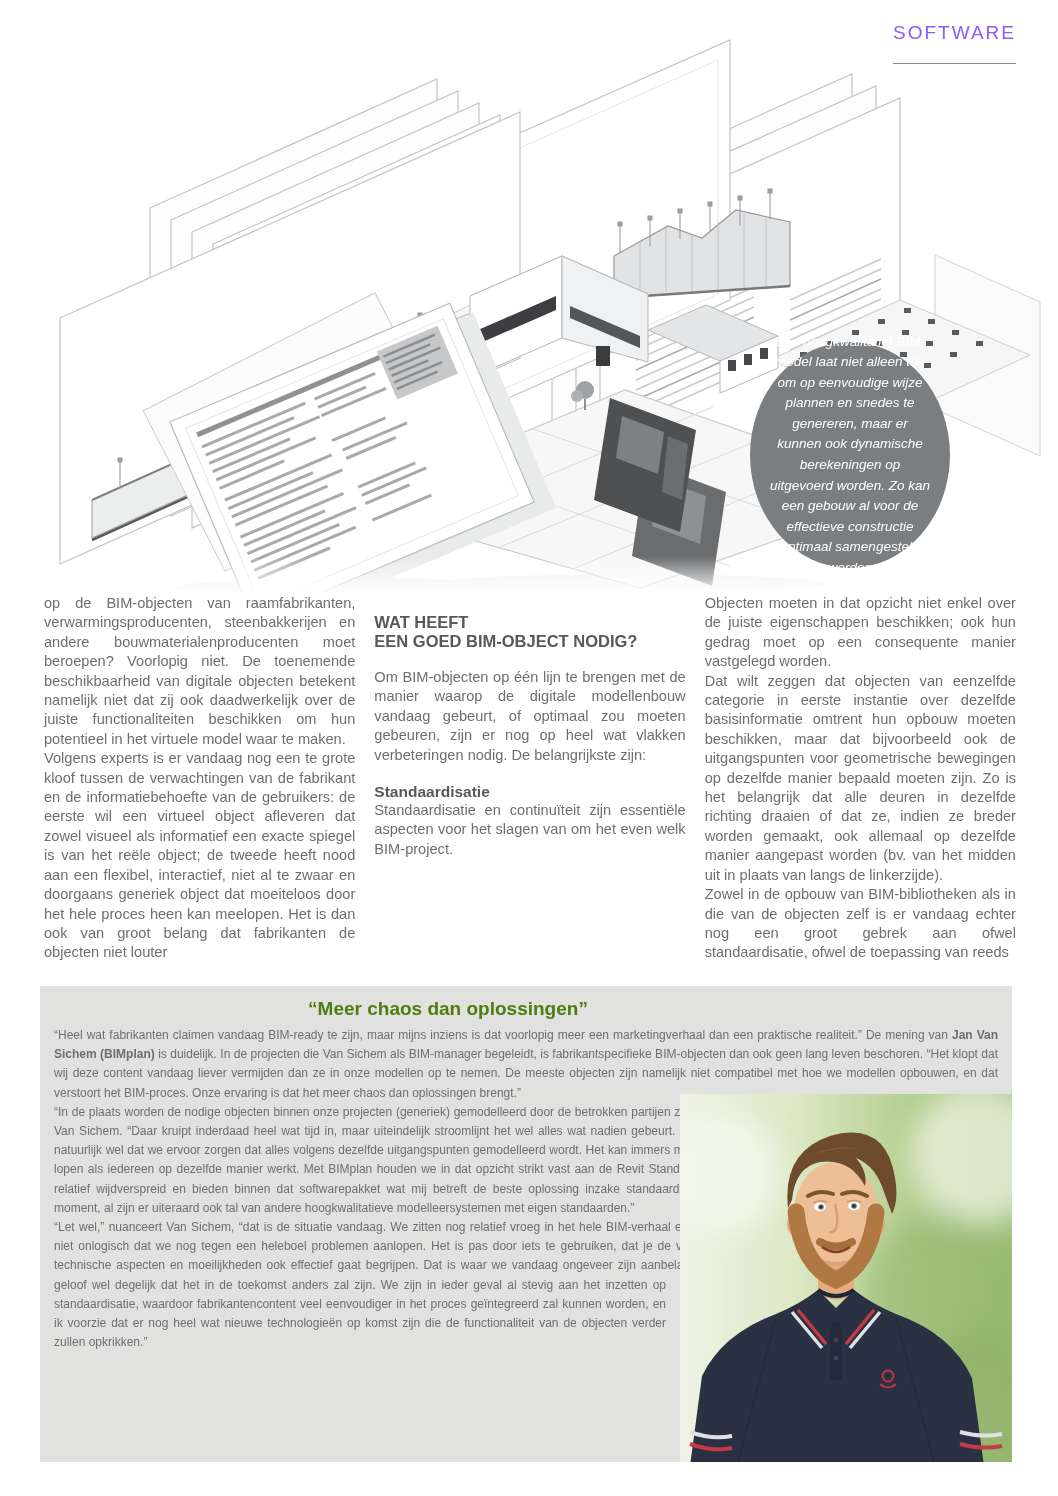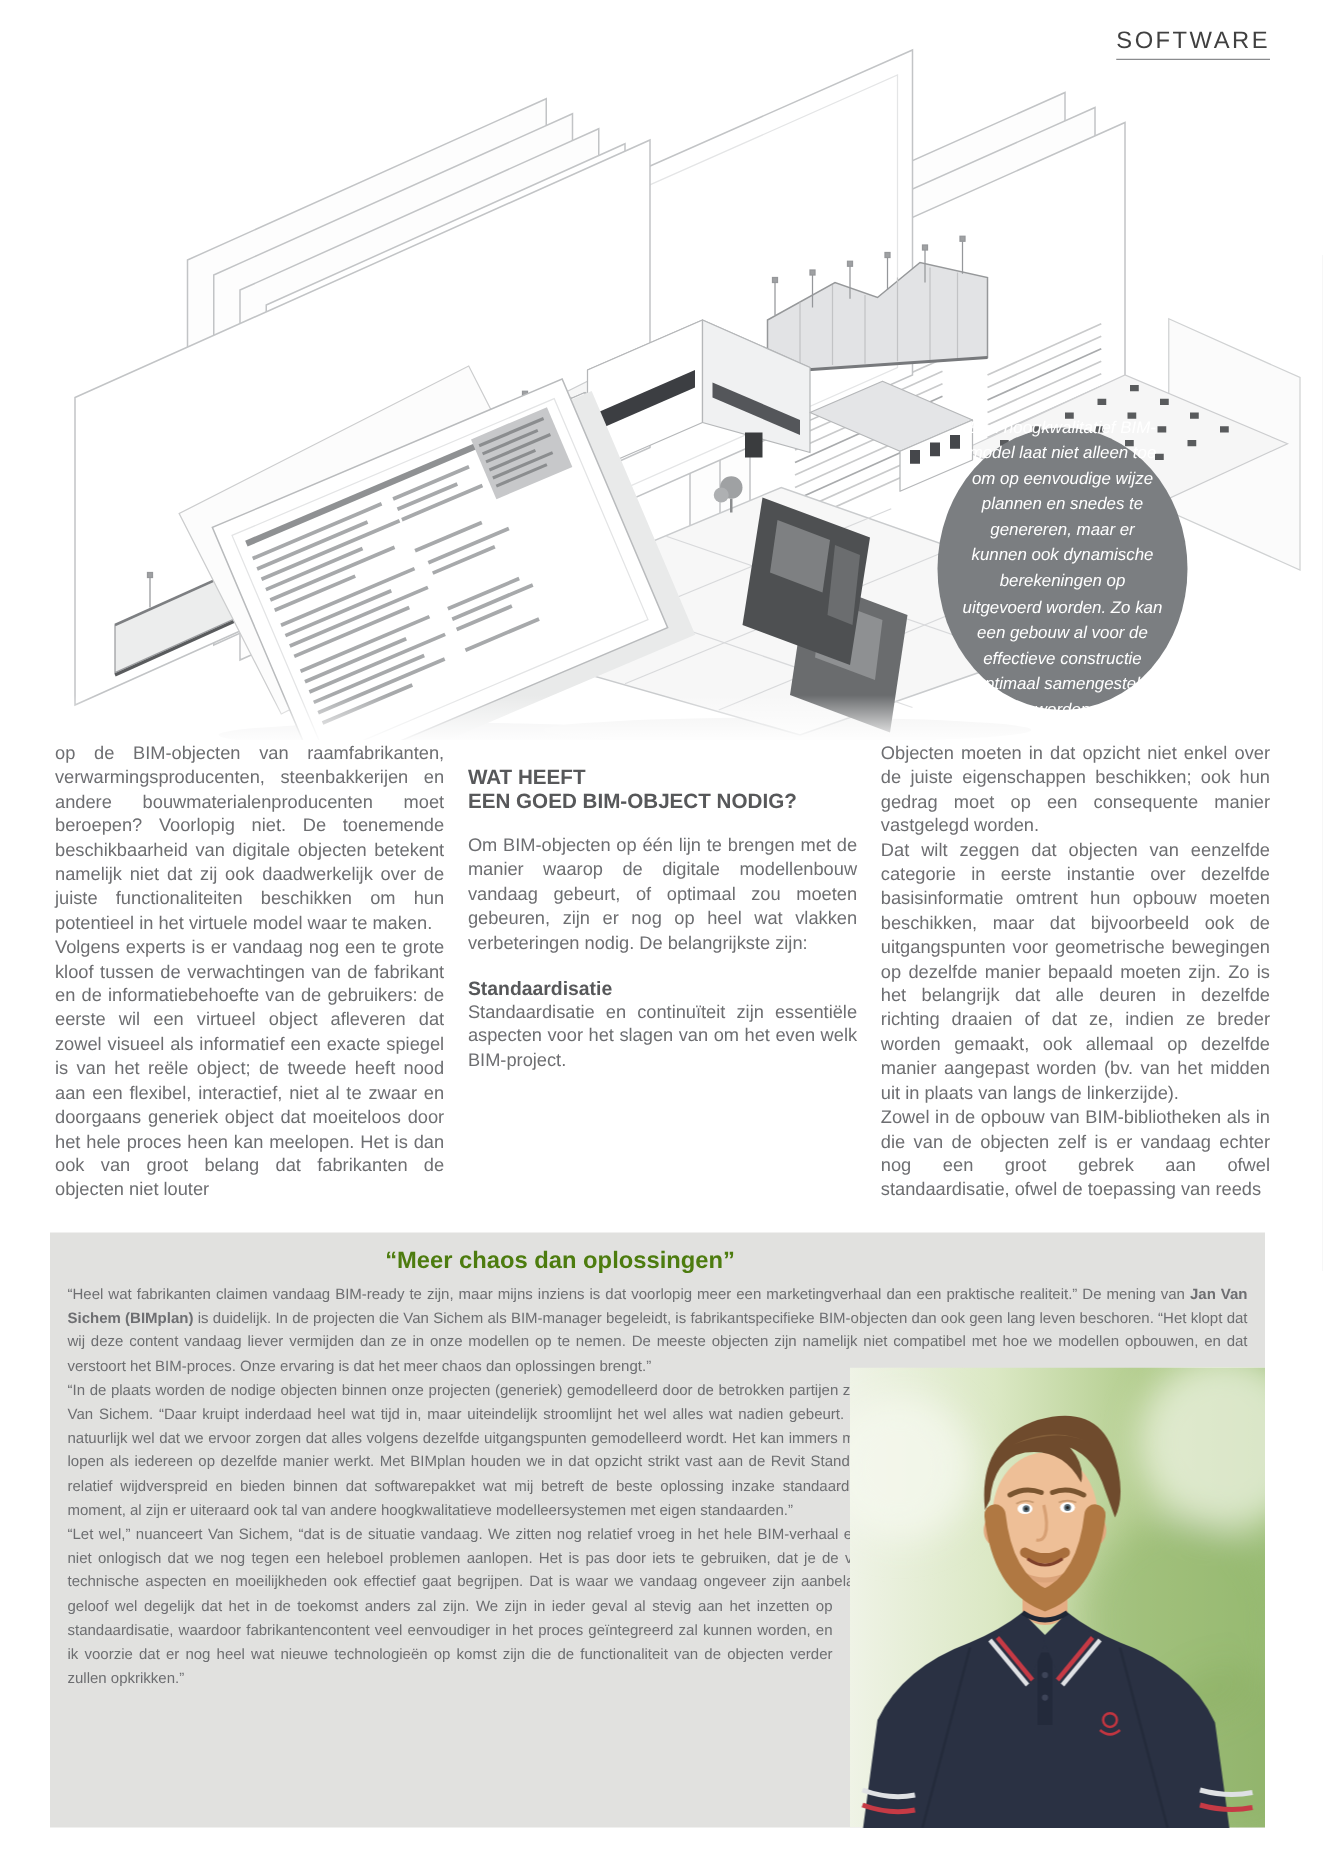--- a/index.html
+++ b/index.html
@@ -1,21 +1,21 @@
 <!DOCTYPE html>
 <html><head>
 <meta charset="utf-8">
 <style>
   html,body{margin:0;padding:0;background:#f2f2f2;}
   .page{position:relative;width:1058px;height:1496px;background:#ffffff;overflow:hidden;
         font-family:"Liberation Sans",sans-serif;color:#6d6e71;margin:0 auto;}
 
   
   .section-header{position:absolute;top:22px;right:42px;font-size:19px;letter-spacing:2px;
-        color:#404040;border-bottom:1.5px solid #8a8c8e;padding-bottom:3px;}
+        color:#8b5cf6;border-bottom:1.5px solid #8a8c8e;padding-bottom:19px;}
 
   
   .hero{position:absolute;left:0;top:0;width:1058px;height:592px;}
   .hero svg{display:block;}
   .hero-circle{position:absolute;left:750px;top:342px;width:200px;height:226px;border-radius:50%;
         background:#7b7e81;display:flex;align-items:center;justify-content:center;text-align:center;
         color:#ffffff;font-style:italic;font-size:13.5px;line-height:1.52;padding:16px 20px;box-sizing:border-box;}
 
   
   .columns{position:absolute;left:44px;top:594px;width:972px;height:385px;display:flex;gap:19px;}

